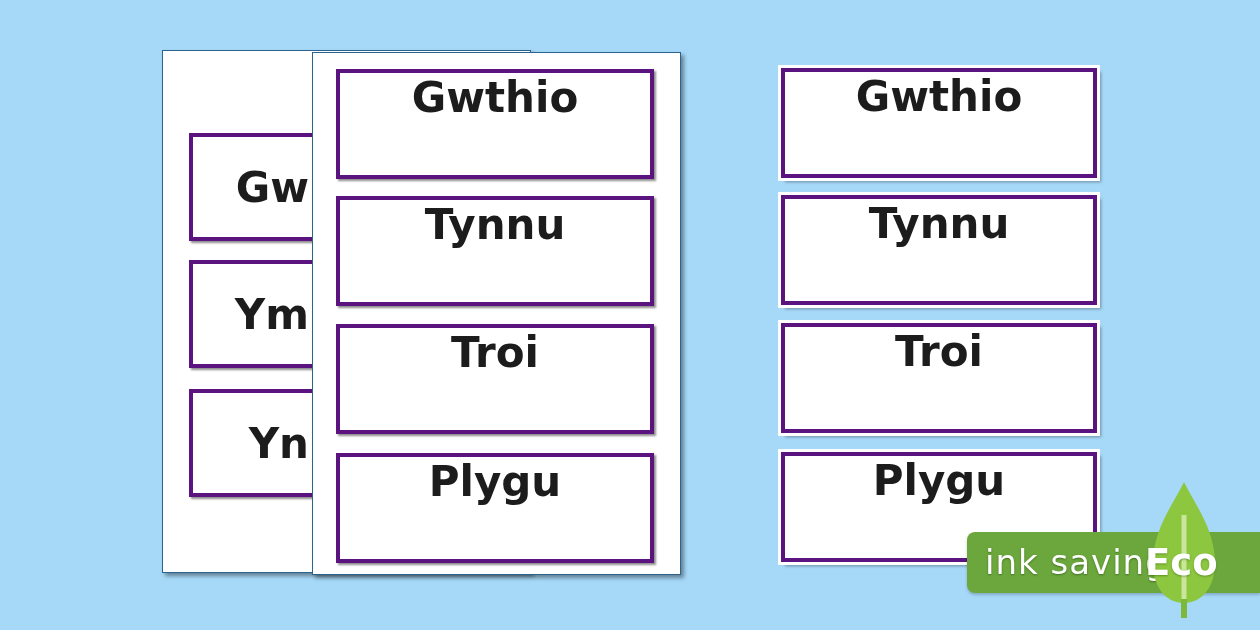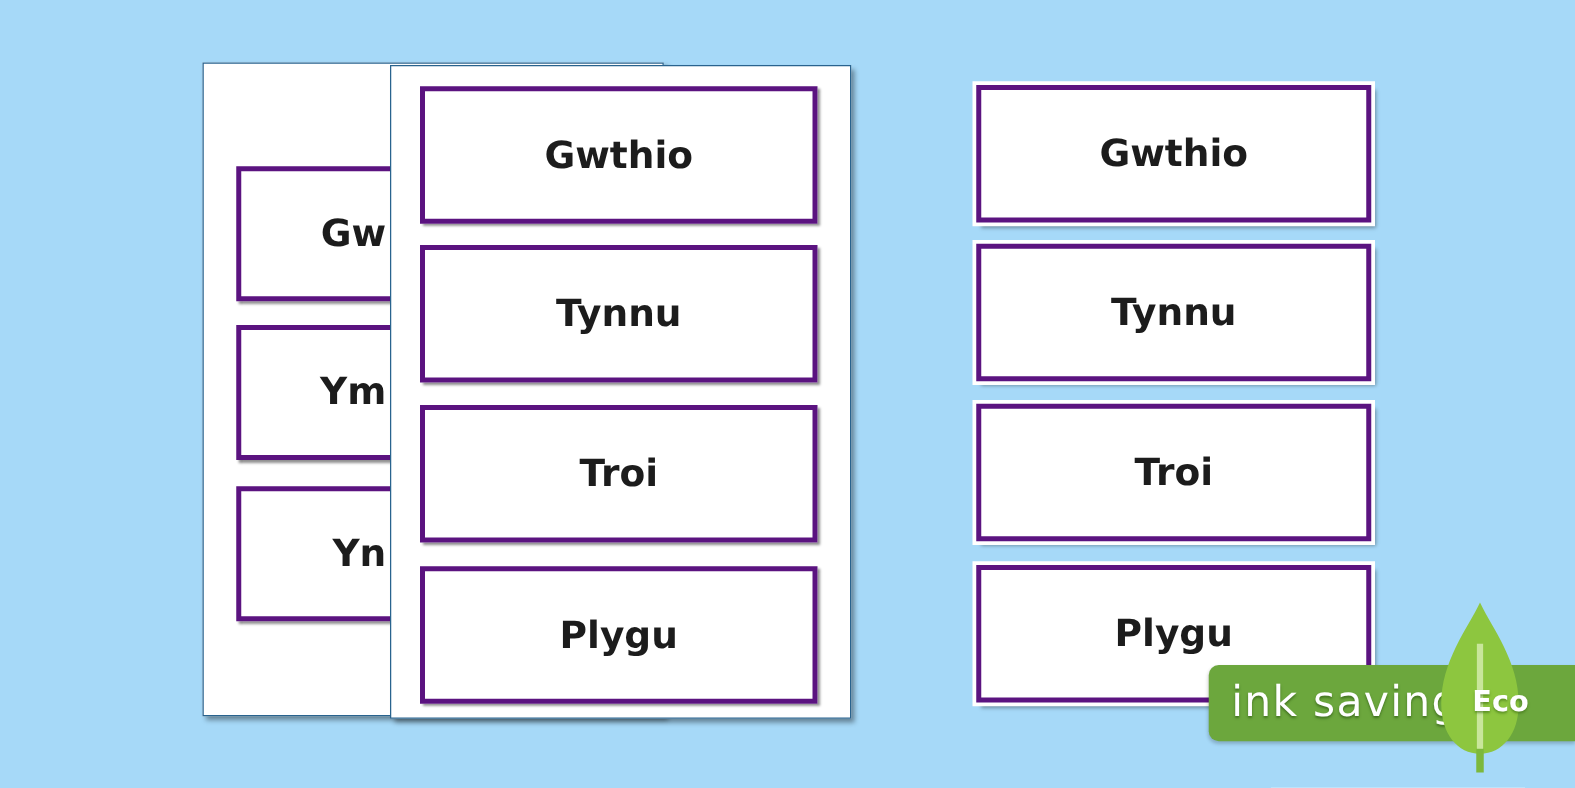--- a/index.html
+++ b/index.html
@@ -23,24 +23,24 @@
   .front-page { left: 312px; top: 52px; width: 369px; height: 523px; z-index: 2; }
 
   
   .card {
     position: absolute;
     background: #ffffff;
     border: 4px solid #5b1380;
     box-sizing: border-box;
     box-shadow: 2px 2px 2px rgba(0,0,0,0.45);
     display: flex;
-    align-items: center;
+    align-items: flex-start;
     justify-content: center;
     color: #1c1c1c;
-    font-size: 30px;
+    font-size: 42px;
     font-weight: bold;
     white-space: nowrap;
   }
   
   .front-page .card { left: 23px; width: 318px; height: 110px; }
   .fp-card-0 { top: 16px; }
   .fp-card-1 { top: 143px; }
   .fp-card-2 { top: 271px; }
   .fp-card-3 { top: 400px; }
 
@@ -90,23 +90,23 @@
     position: absolute;
     left: 1145px; top: 479px;
     width: 78px; height: 142px;
     z-index: 5;
   }
   .eco-logo-text {
     position: absolute;
     left: 1145px; top: 532px;
     width: 78px; height: 61px;
     line-height: 61px;
-    text-align: right;
+    text-align: left;
     color: #ffffff;
-    font-size: 23px;
+    font-size: 37px;
     font-weight: bold;
     z-index: 6;
     text-shadow: 0 1px 2px rgba(60,110,20,0.6);
   }
 </style>
 </head>
 <body>
 
 <div class="canvas">
 

